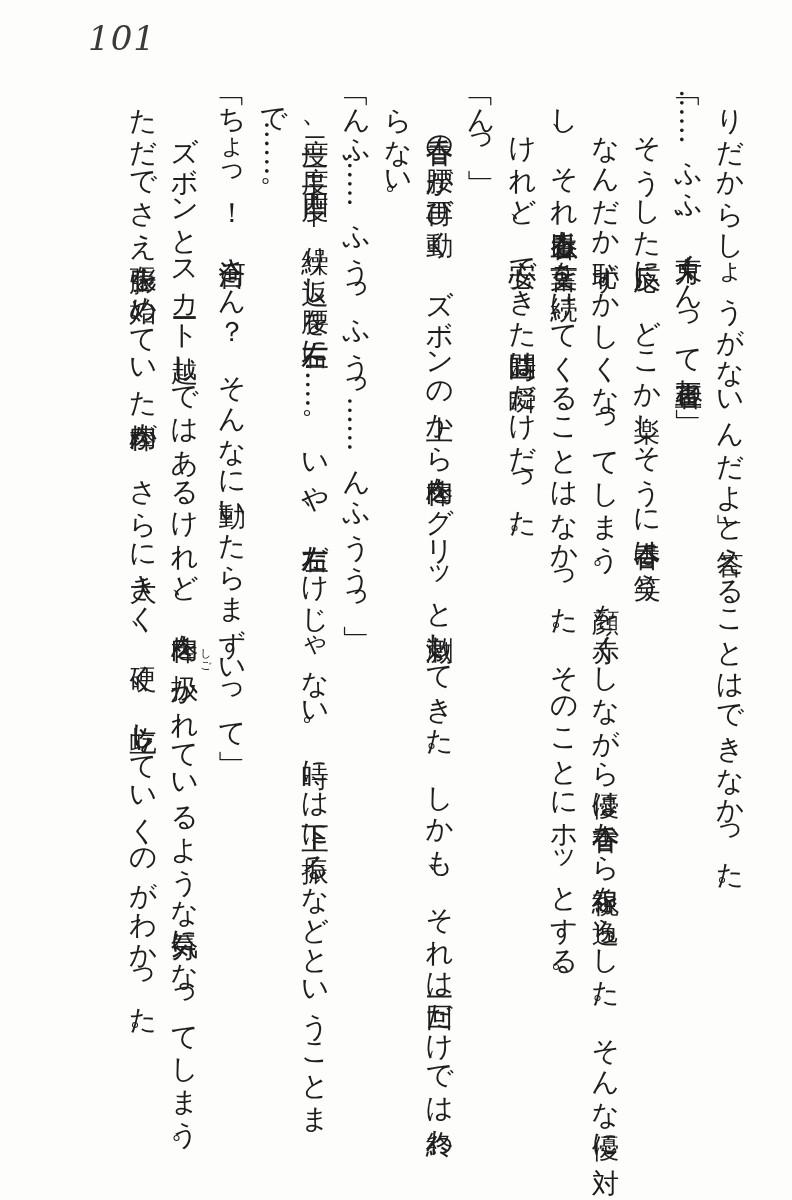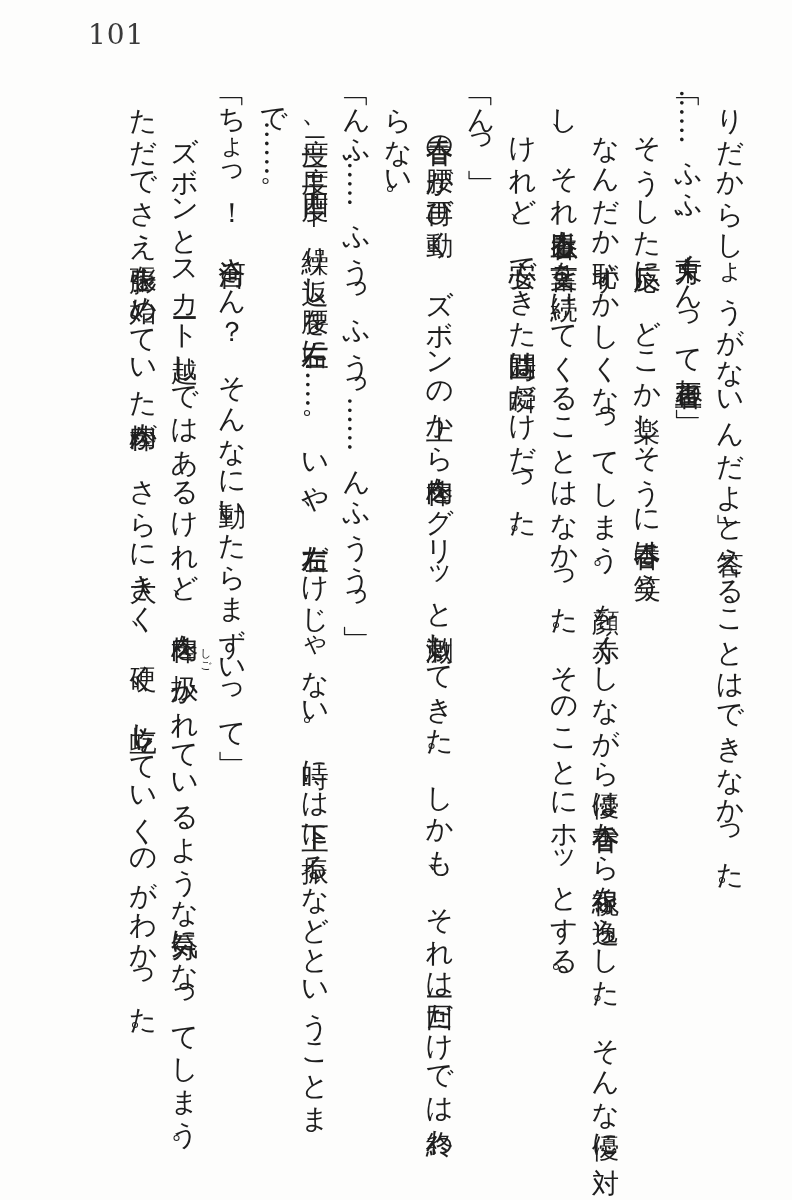--- a/index.html
+++ b/index.html
@@ -13,21 +13,22 @@
     width: 792px;
     height: 1200px;
     overflow: hidden;
     font-family: "DejaVu Serif", serif;
   }
   .page-number {
     position: absolute;
     top: 18px;
     left: 88px;
     font-family: "DejaVu Serif", serif;
-    font-size: 28px;
+    font-style: italic;
+    font-size: 34px;
     letter-spacing: 1px;
   }
   .text-block {
     position: absolute;
     top: 89px;
     right: 41px;
     width: 706px;
     height: 1080px;
     writing-mode: vertical-rl;
     -webkit-writing-mode: vertical-rl;

